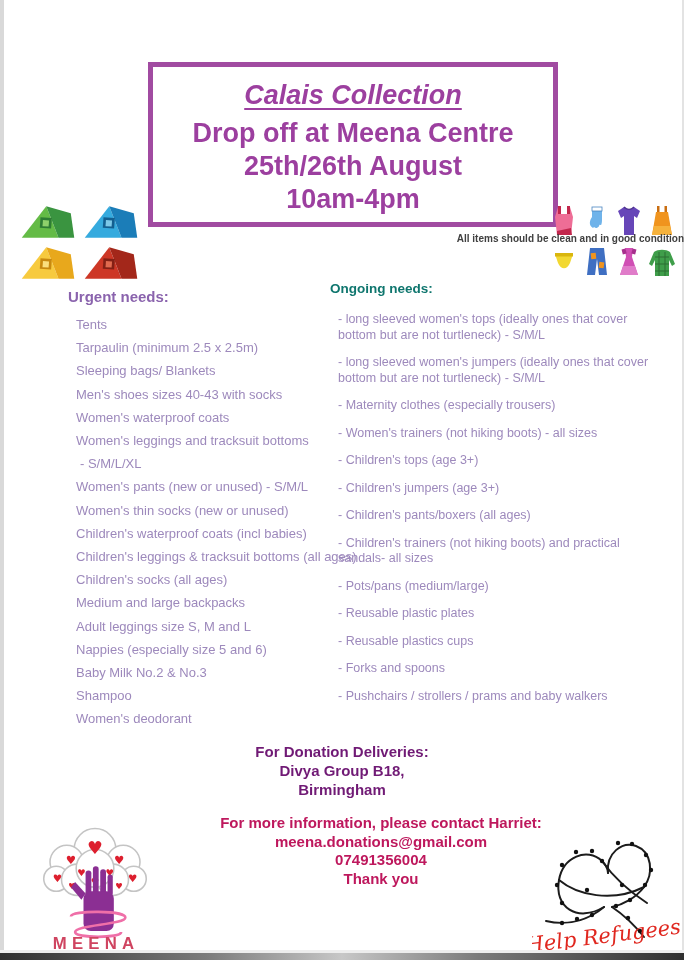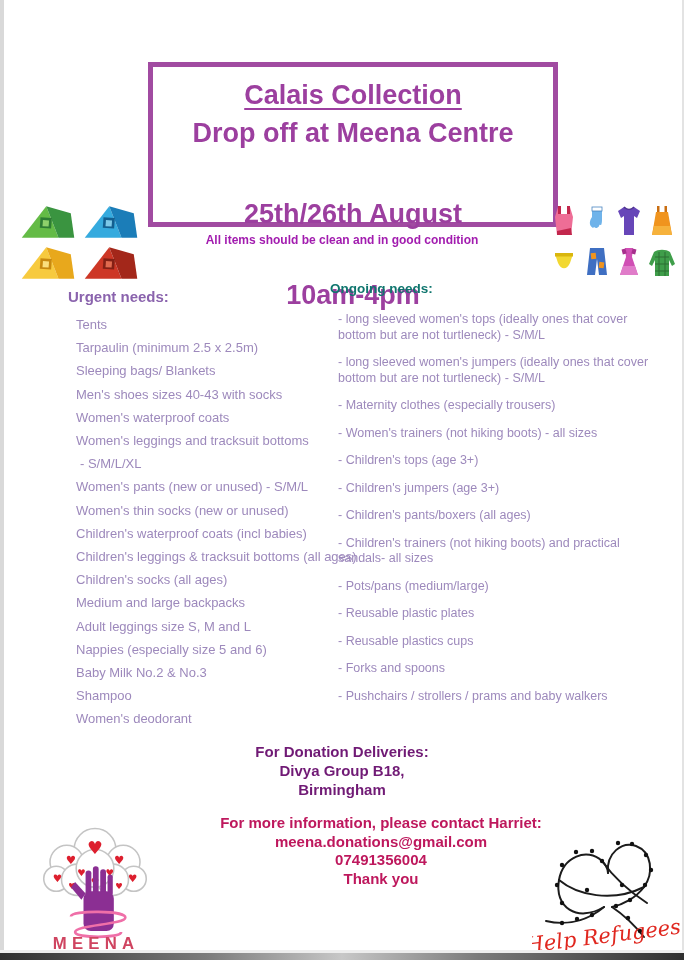--- a/index.html
+++ b/index.html
@@ -7,27 +7,27 @@
           font-family:"Liberation Sans",sans-serif;}
   
   .edge-left{position:absolute;left:0;top:0;width:4px;height:960px;background:#d9d9d9;}
   .edge-right{position:absolute;right:0;top:0;width:2px;height:960px;background:#e3e3e3;}
   .edge-bottom-light{position:absolute;left:0;bottom:7px;width:684px;height:3px;background:#ededed;}
   .bottom-bar{position:absolute;left:0;bottom:0;width:684px;height:7px;
               background:linear-gradient(90deg,#2f2f2f 0%,#7a7a7a 30%,#c7c7c7 50%,#7a7a7a 70%,#2f2f2f 100%);}
   
   .header-box{position:absolute;left:148px;top:62px;width:400px;height:155px;
               border:5px solid #a14ba1;text-align:center;color:#9c3f9f;background:#fff;}
-  .header-title{font-weight:bold;font-size:27px;margin-top:13px;
+  .header-title{font-style:italic;font-weight:bold;font-size:27px;margin-top:13px;
                 text-decoration:underline;text-underline-offset:4px;}
-  .header-line{font-weight:bold;font-size:27px;line-height:33px;margin-top:48px;}
+  .header-line{font-weight:bold;font-size:27px;line-height:33px;}
   .header-line.first{margin-top:6px;}
   
-  .notice{position:absolute;left:0;top:233px;width:684px;text-align:center;
-          color:#a21caf;font-weight:bold;font-size:12px;}
+  .notice{position:absolute;left:0;top:233px;width:684px;text-align:right;
+          color:#404040;font-weight:bold;font-size:10px;}
   
   .tents{position:absolute;left:20px;top:202px;width:120px;display:grid;
          grid-template-columns:1fr 1fr;gap:1px 6px;}
   .tents svg{width:56px;height:40px;display:block;}
   .clothes{position:absolute;left:549px;top:203px;width:128px;display:grid;
            grid-template-columns:repeat(4,1fr);gap:5px 2px;}
   .clothes svg{width:30px;height:36px;display:block;}
   
   .col{position:absolute;color:#9d89bc;}
   .col ul{margin:8px;padding:0;list-style:none;}

